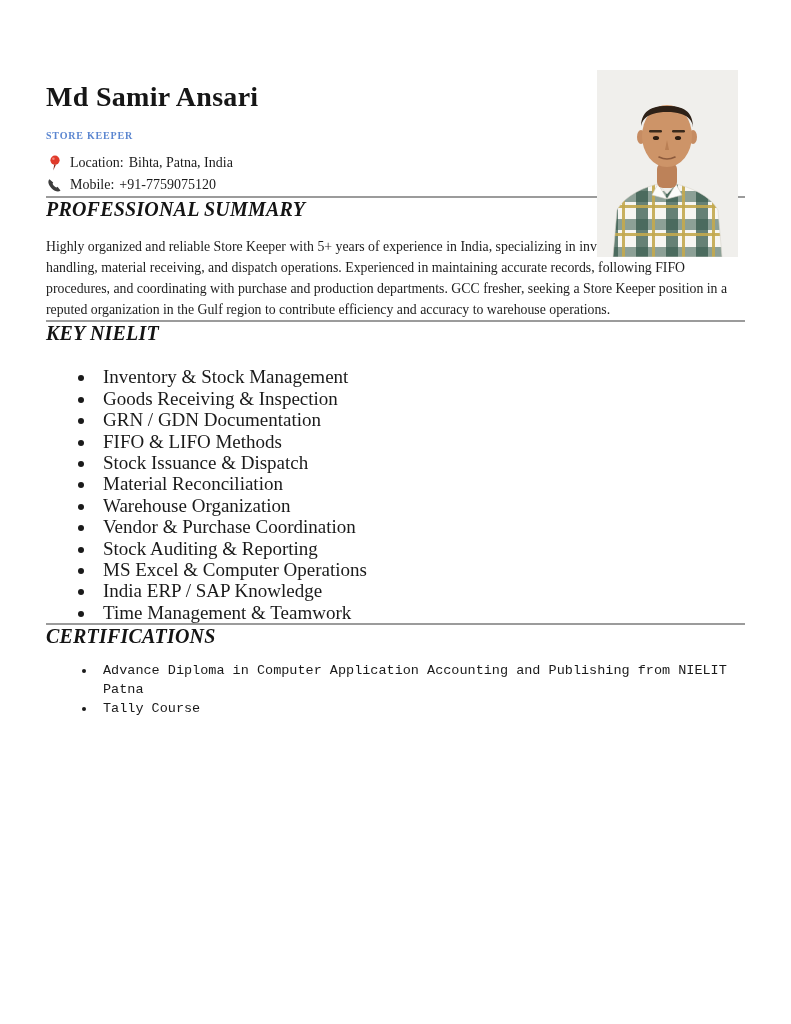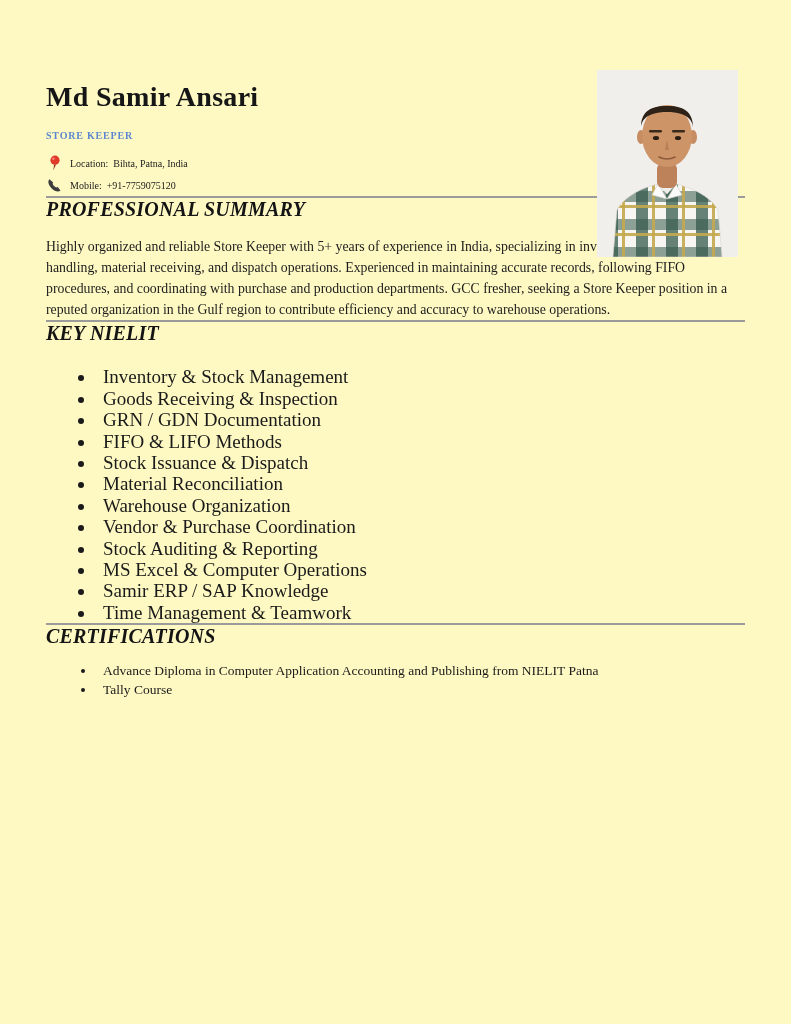--- a/index.html
+++ b/index.html
@@ -1,21 +1,21 @@
 <!DOCTYPE html>
 <html><head>
 <meta charset="utf-8">
 <style>
   html, body { margin: 0; padding: 0; background: #e8e8e8; }
   .page {
     position: relative;
     width: 791px;
     height: 1024px;
     margin: 0 auto;
-    background: #fef9c3;
+    background: #ffffff;
     font-family: "Liberation Serif", serif;
     color: #1a1a1a;
     overflow: hidden;
     box-sizing: border-box;
     padding: 0 46px;
   }
   .candidate-name {
     margin: 0;
     padding-top: 82px;
     font-size: 28px;
@@ -29,21 +29,21 @@
     font-size: 10px;
     font-weight: 600;
     letter-spacing: 0.8px;
     color: #5b86d0;
   }
   .contact-list { margin-top: 11px; }
   .contact-row {
     display: flex;
     align-items: center;
     height: 22px;
-    font-size: 10px;
+    font-size: 14px;
   }
   .contact-icon {
     width: 17px;
     height: 16px;
     margin-right: 7px;
     display: inline-flex;
     align-items: center;
     justify-content: center;
     flex: none;
   }
@@ -93,20 +93,21 @@
   }
   ul.skill-list li {
     font-size: 19px;
     line-height: 21.4px;
     padding-left: 7px;
   }
   ul.cert-list {
     margin: 13px 0 0 0;
     padding-left: 50px;
     list-style: disc;
+    font-family: Liberation Mono, monospace;
   }
   ul.cert-list li {
     font-size: 13.5px;
     line-height: 19px;
     padding-left: 7px;
   }
 </style>
 </head>
 <body>
 
@@ -188,21 +189,21 @@
     <li>Inventory &amp; Stock Management</li>
     <li>Goods Receiving &amp; Inspection</li>
     <li>GRN / GDN Documentation</li>
     <li>FIFO &amp; LIFO Methods</li>
     <li>Stock Issuance &amp; Dispatch</li>
     <li>Material Reconciliation</li>
     <li>Warehouse Organization</li>
     <li>Vendor &amp; Purchase Coordination</li>
     <li>Stock Auditing &amp; Reporting</li>
     <li>MS Excel &amp; Computer Operations</li>
-    <li>Samir ERP / SAP Knowledge</li>
+    <li>India ERP / SAP Knowledge</li>
     <li>Time Management &amp; Teamwork</li>
   </ul>
 
   <hr class="section-divider hr-3">
   <h2 class="section-heading heading-certs">CERTIFICATIONS</h2>
   <ul class="cert-list">
     <li>Advance Diploma in Computer Application Accounting and Publishing from NIELIT Patna</li>
     <li>Tally Course</li>
   </ul>
 

